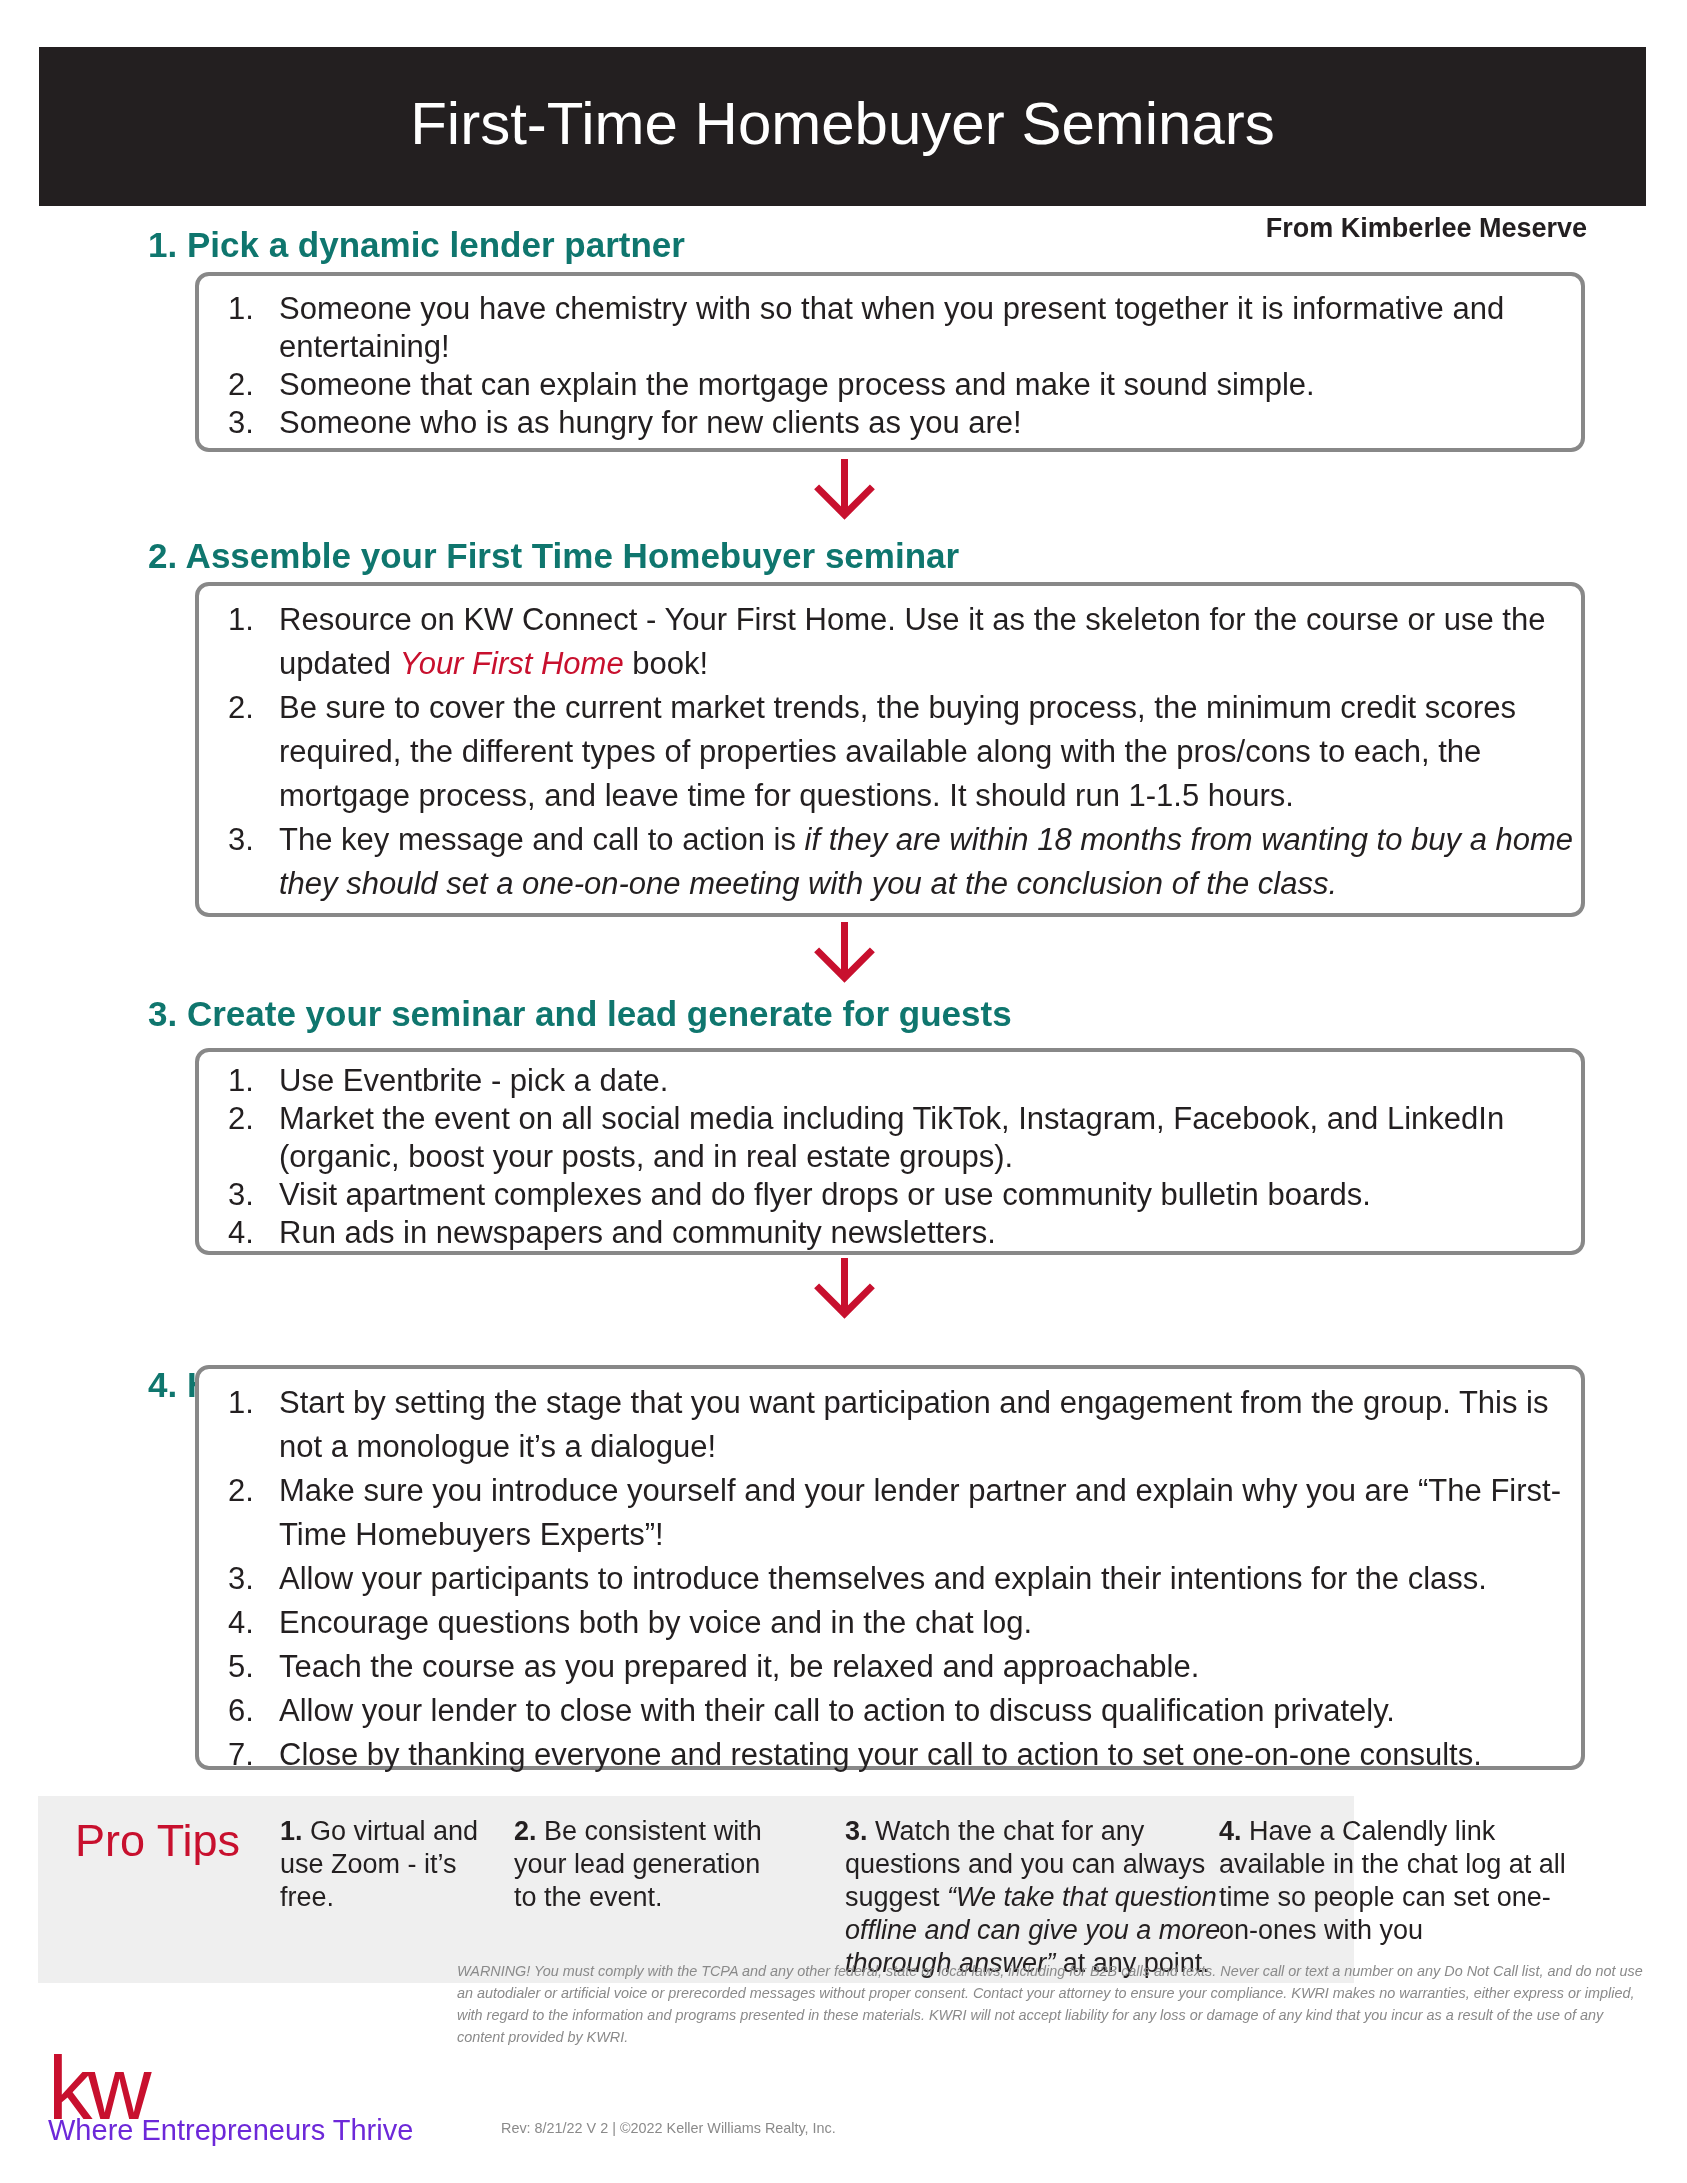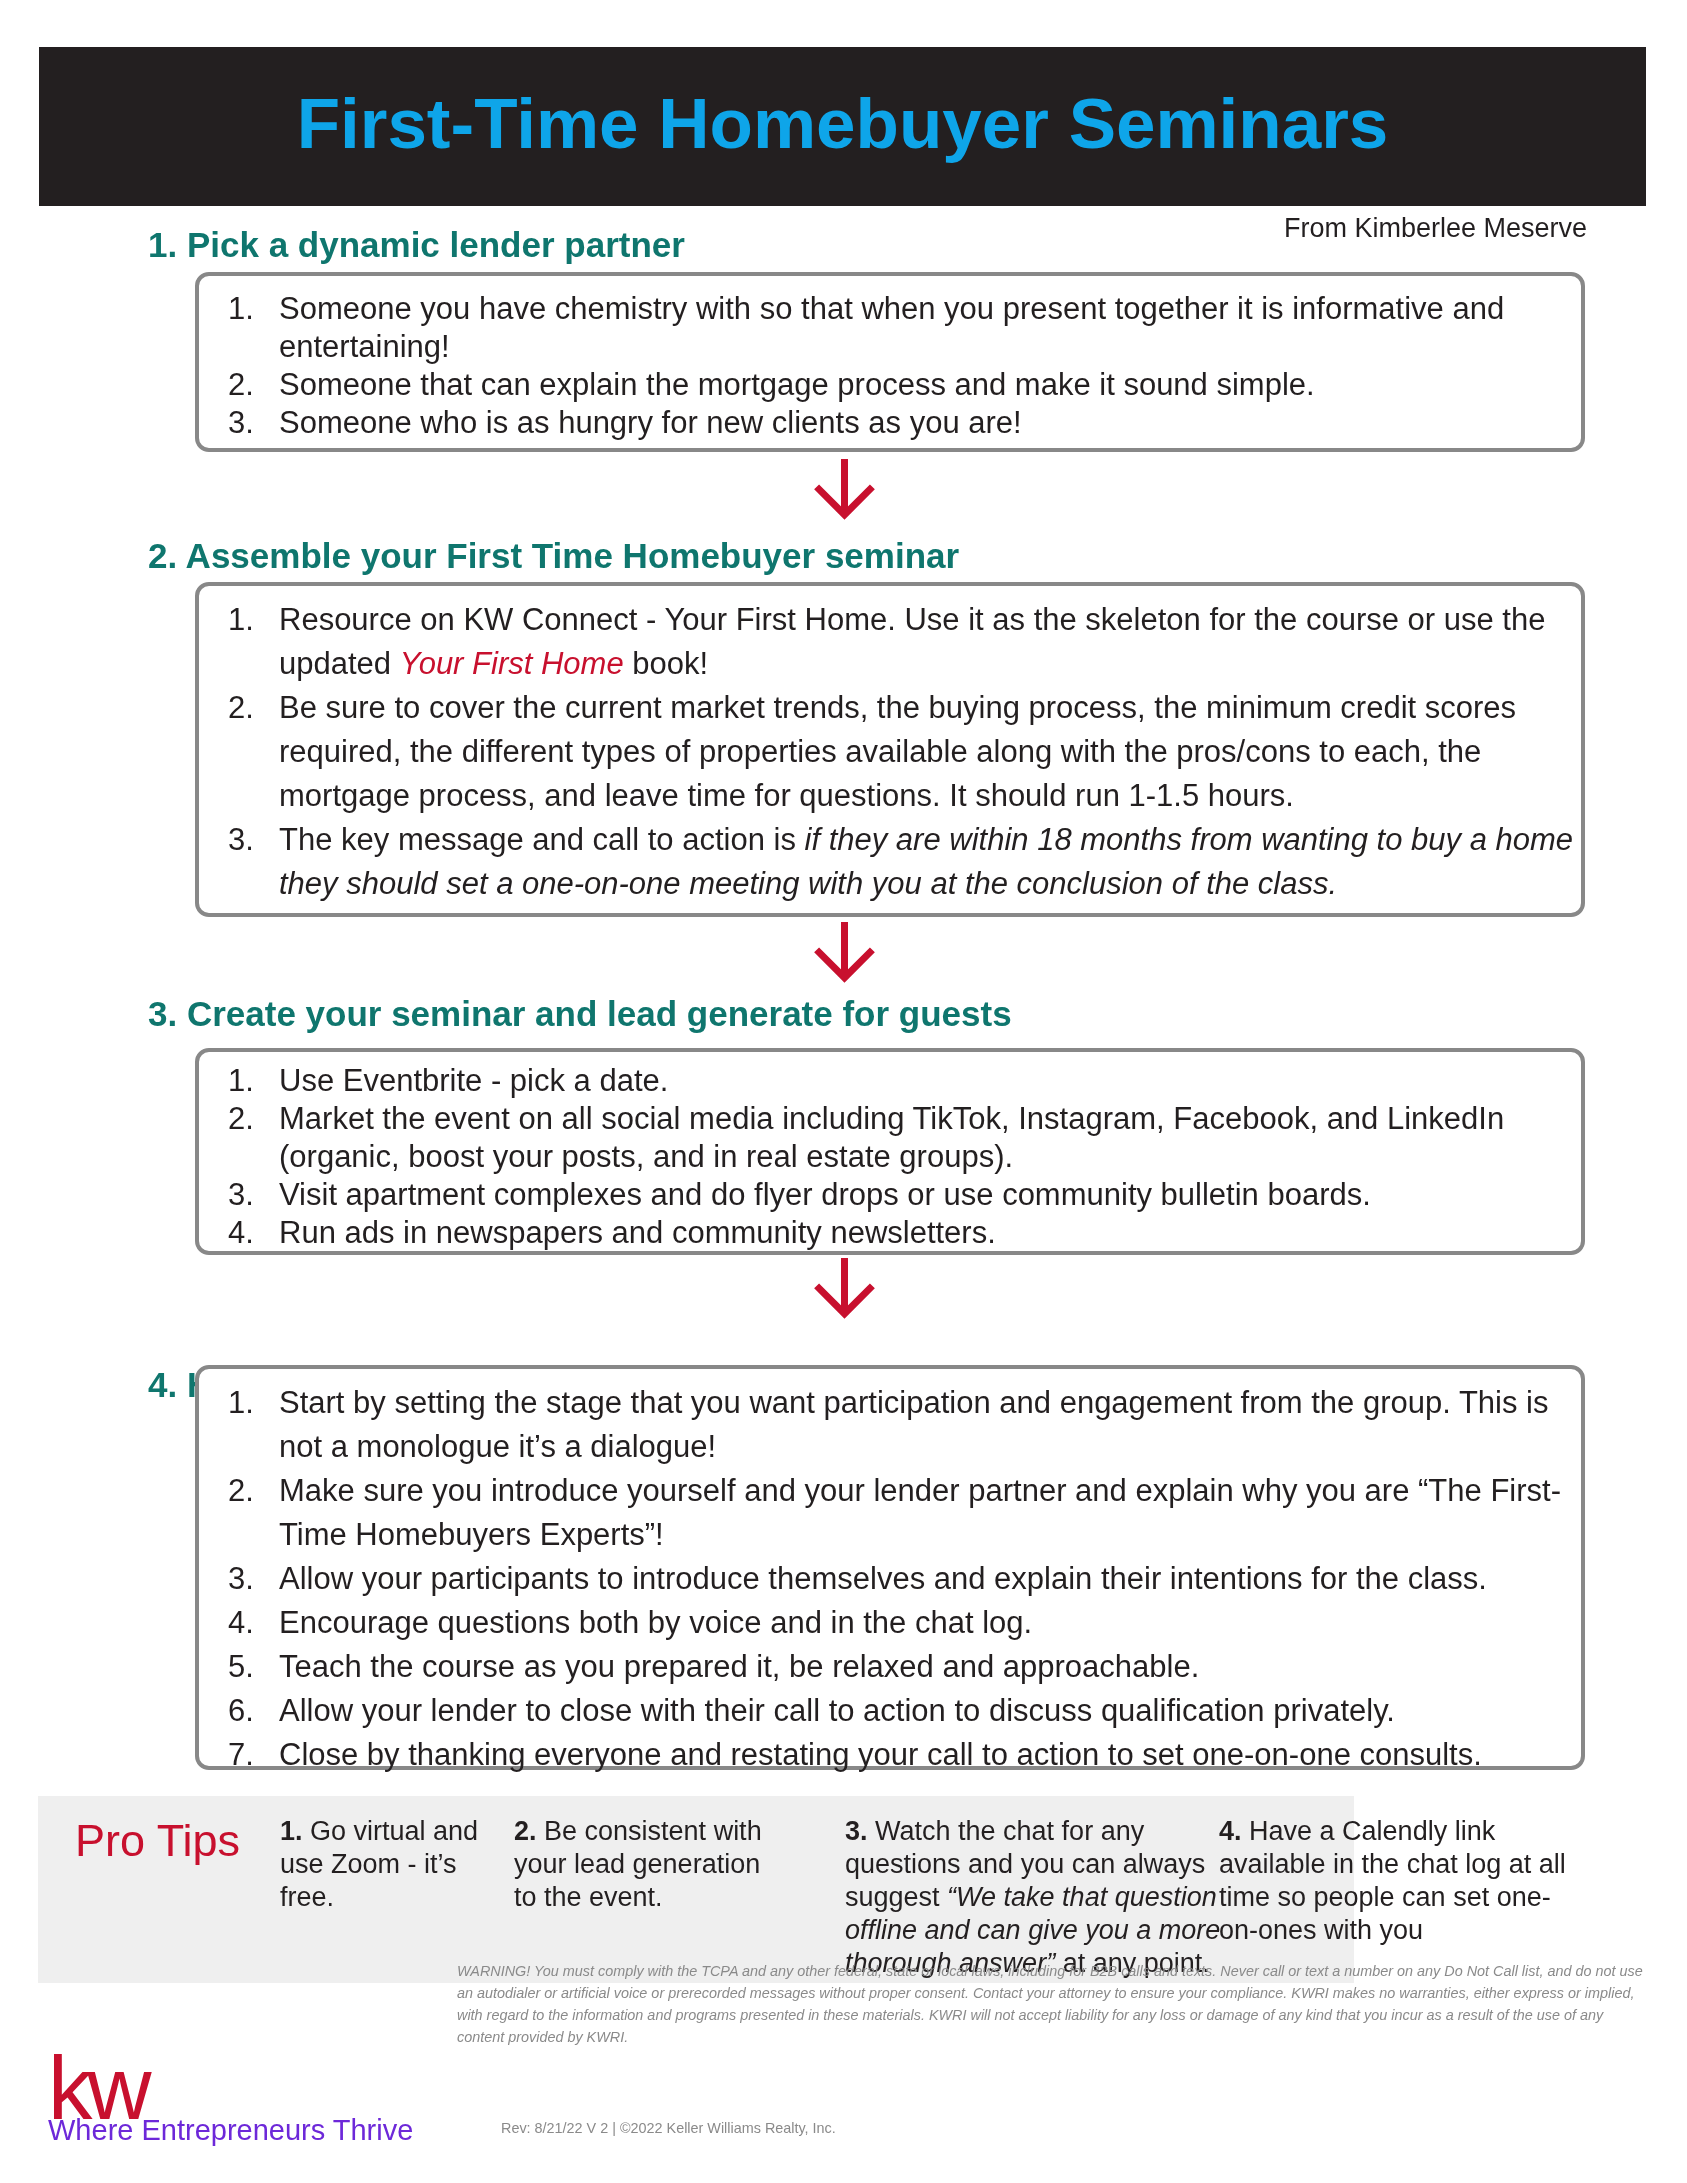--- a/index.html
+++ b/index.html
@@ -1,21 +1,21 @@
 <!DOCTYPE html>
 <html style="font-size:14px"><head>
 <meta charset="utf-8">
 <style>
   html, body { margin: 0; padding: 0; background: #ffffff; }
   body { width: 1687px; height: 2184px; position: relative; overflow: hidden;
          font-family: "Liberation Sans", sans-serif; color: #231f20; }
   .header-band { position: absolute; left: 39px; top: 47px; width: 1607px; height: 159px;
                  background: #231f20; display: flex; align-items: center; justify-content: center; }
-  .header-title { color: #0ea5e9; font-weight: bold; font-size: 71px; letter-spacing: 0px; margin-top: -5.2px; }
-  .author { position: absolute; right: 100px; top: 213px; font-size: 27px; font-weight: normal; color: #231f20; }
+  .header-title { color: #ffffff; font-weight: normal; font-size: 60px; letter-spacing: 0px; margin-top: -5.2px; }
+  .author { position: absolute; right: 100px; top: 213px; font-size: 27px; font-weight: bold; color: #231f20; }
   .section-heading { position: absolute; left: 148px; font-size: 35px; font-weight: bold; color: #0f766e; }
   .box { position: absolute; left: 195px; width: 1390px; border: 4.4px solid #888888;
          border-radius: 14px; box-sizing: border-box; background: #fff; }
   .box ol { margin: 0; padding: 0; list-style: none; }
   .box li { position: relative; padding-left: 80px; font-size: 31px; color: #231f20; }
   .box li .num { position: absolute; left: 29px; top: 0; }
   .box1 { top: 272px; height: 180px; padding-top: 14px; }
   .box1 li { line-height: 38px; }
   .box2 { top: 582px; height: 335px; padding-top: 12.2px; }
   .box2 li { line-height: 44px; }

